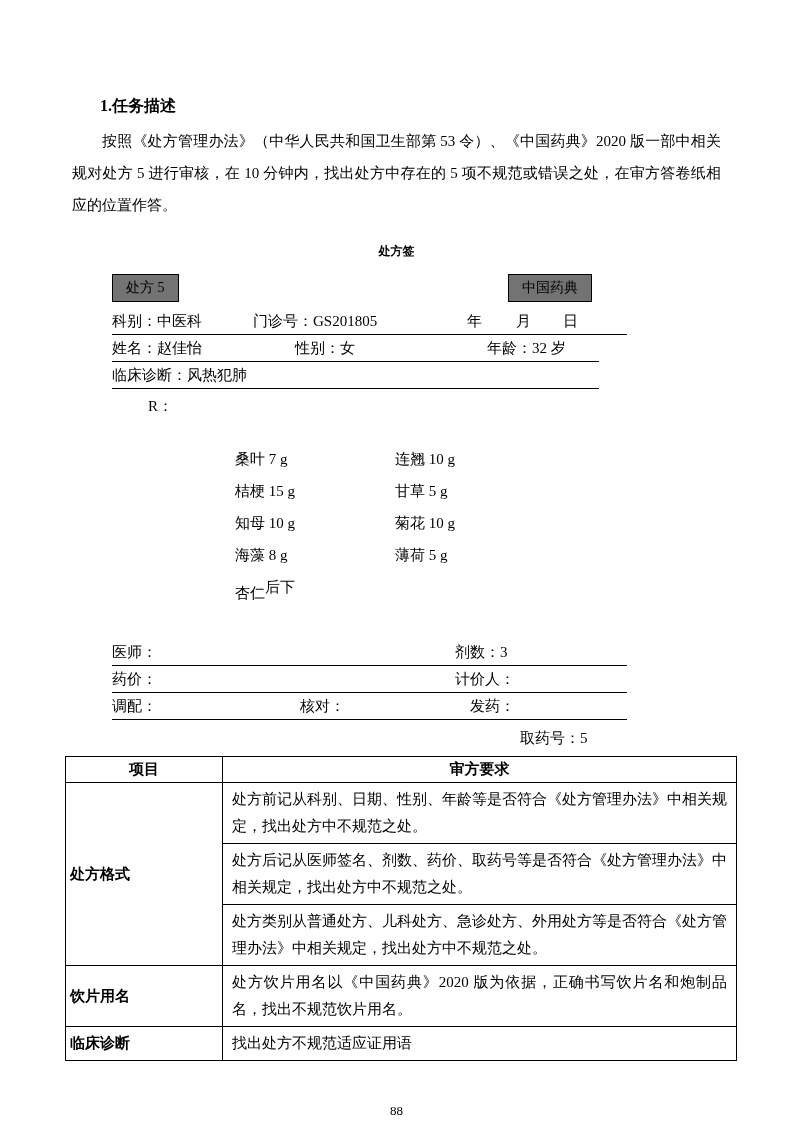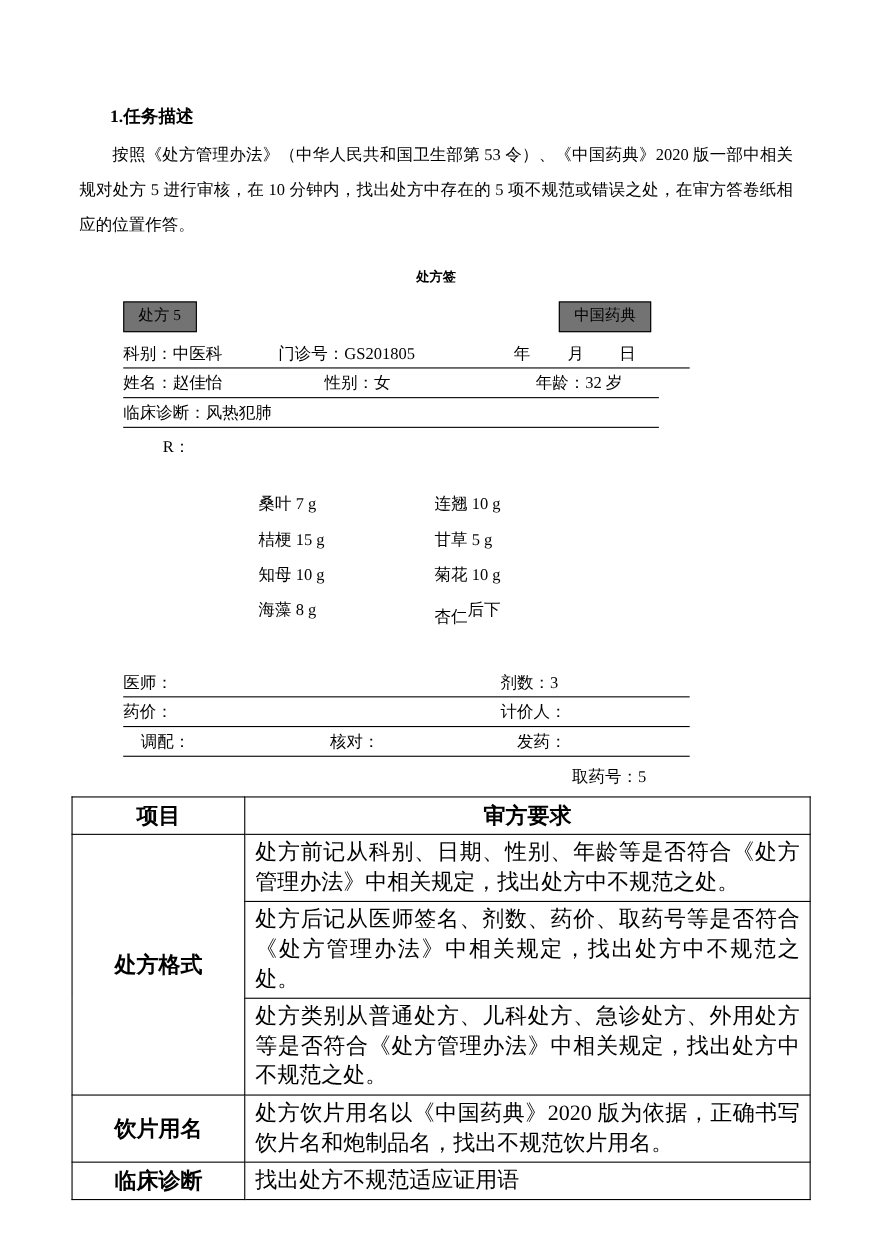--- a/index.html
+++ b/index.html
@@ -91,32 +91,32 @@
   .pickup-row > span { position: absolute; bottom: 2px; }
   .review-table {
     border-collapse: collapse;
     margin-left: -7px;
     margin-top: 6px;
     width: 672px;
     table-layout: fixed;
   }
   .review-table th, .review-table td {
     border: 1px solid #000;
-    font-size: 20px;
+    font-size: 15px;
     vertical-align: middle;
   }
   .review-table th {
     font-weight: bold;
     text-align: center;
     padding: 3px 4px;
   }
   .col-item { width: 157px; }
   .label-cell {
     font-weight: bold;
-    text-align: center;
+    text-align: left;
     padding: 3px 4px;
   }
   .req-cell {
     padding: 3px 9px;
     line-height: 27px;
     text-align: justify;
   }
   .page-number {
     margin-top: 42px;
     padding-bottom: 40px;
@@ -162,34 +162,35 @@
     <div class="rx-symbol">R：</div>
 
     <div class="herb-grid">
       <span class="herb">桑叶 7 g</span>
       <span class="herb">连翘 10 g</span>
       <span class="herb">桔梗 15 g</span>
       <span class="herb">甘草 5 g</span>
       <span class="herb">知母 10 g</span>
       <span class="herb">菊花 10 g</span>
       <span class="herb">海藻 8 g</span>
+      <span class="herb">薄荷 5 g</span>
       <span class="herb"><span>杏仁</span><span class="herb-note">后下</span></span>
     </div>
 
     <div class="rx-footer">
       <div class="rx-row" style="width:515px">
         <span style="left:0">医师：</span>
         <span style="left:343px">剂数：3</span>
       </div>
       <div class="rx-row" style="width:515px">
         <span style="left:0">药价：</span>
         <span style="left:343px">计价人：</span>
       </div>
       <div class="rx-row" style="width:515px">
-        <span style="left:16px">调配：</span>
+        <span style="left:0">调配：</span>
         <span style="left:188px">核对：</span>
         <span style="left:358px">发药：</span>
       </div>
       <div class="pickup-row">
         <span style="left:408px">取药号：5</span>
       </div>
     </div>
 
   </div>
 

